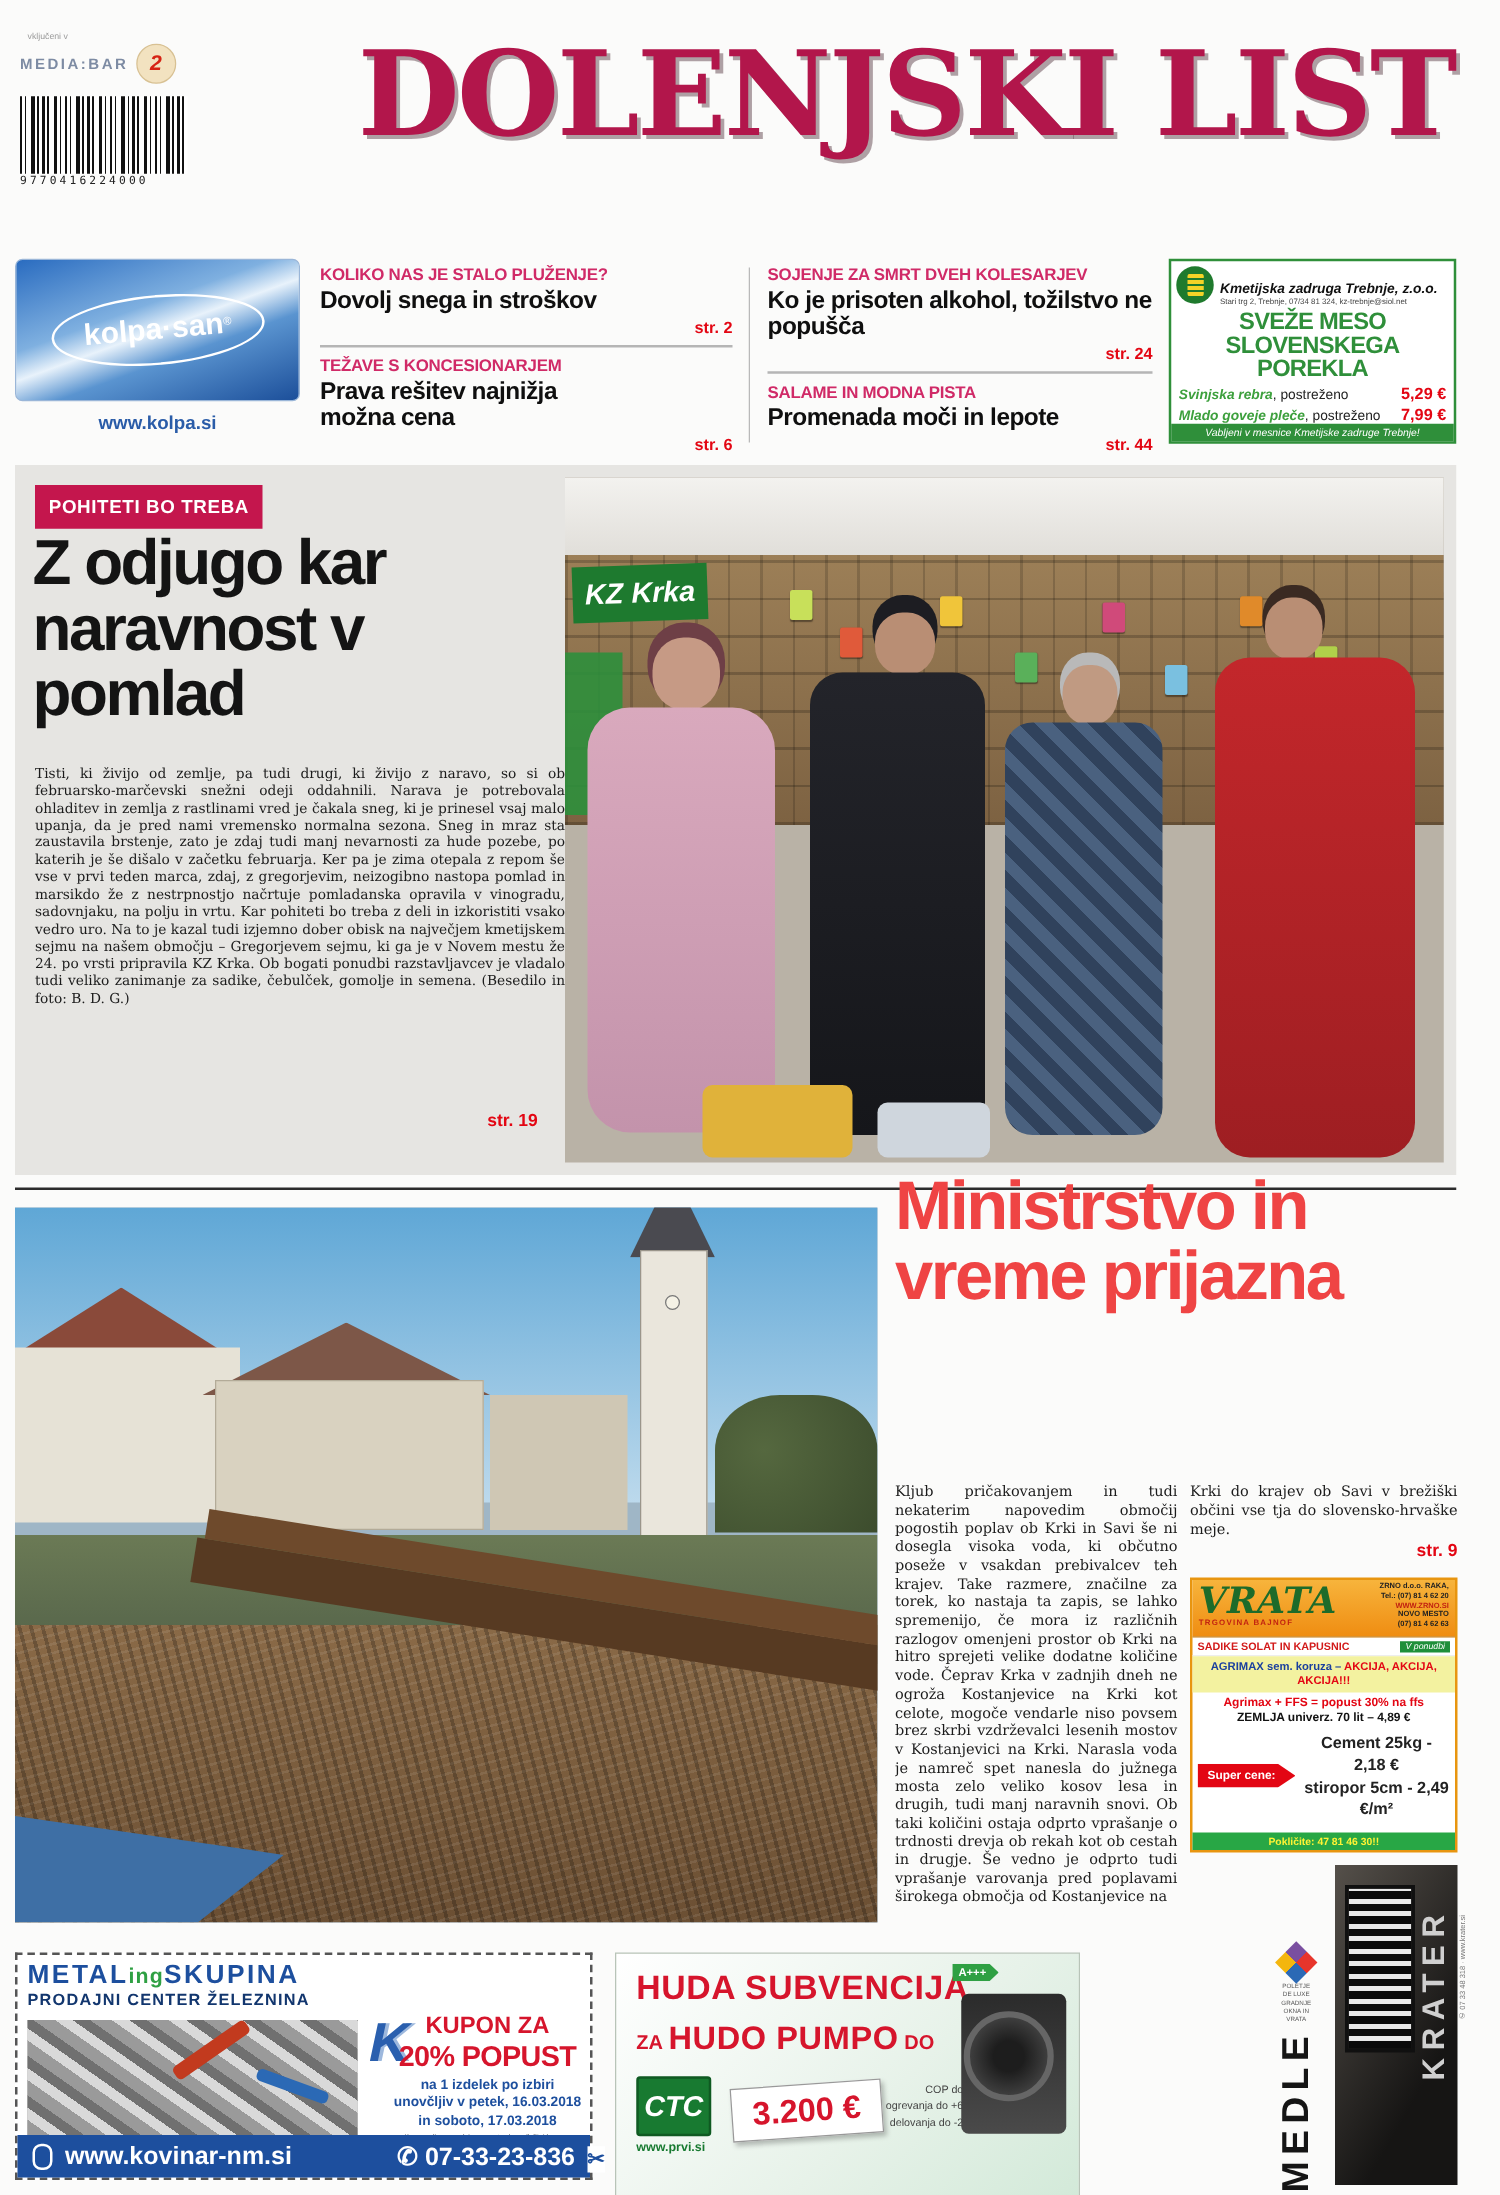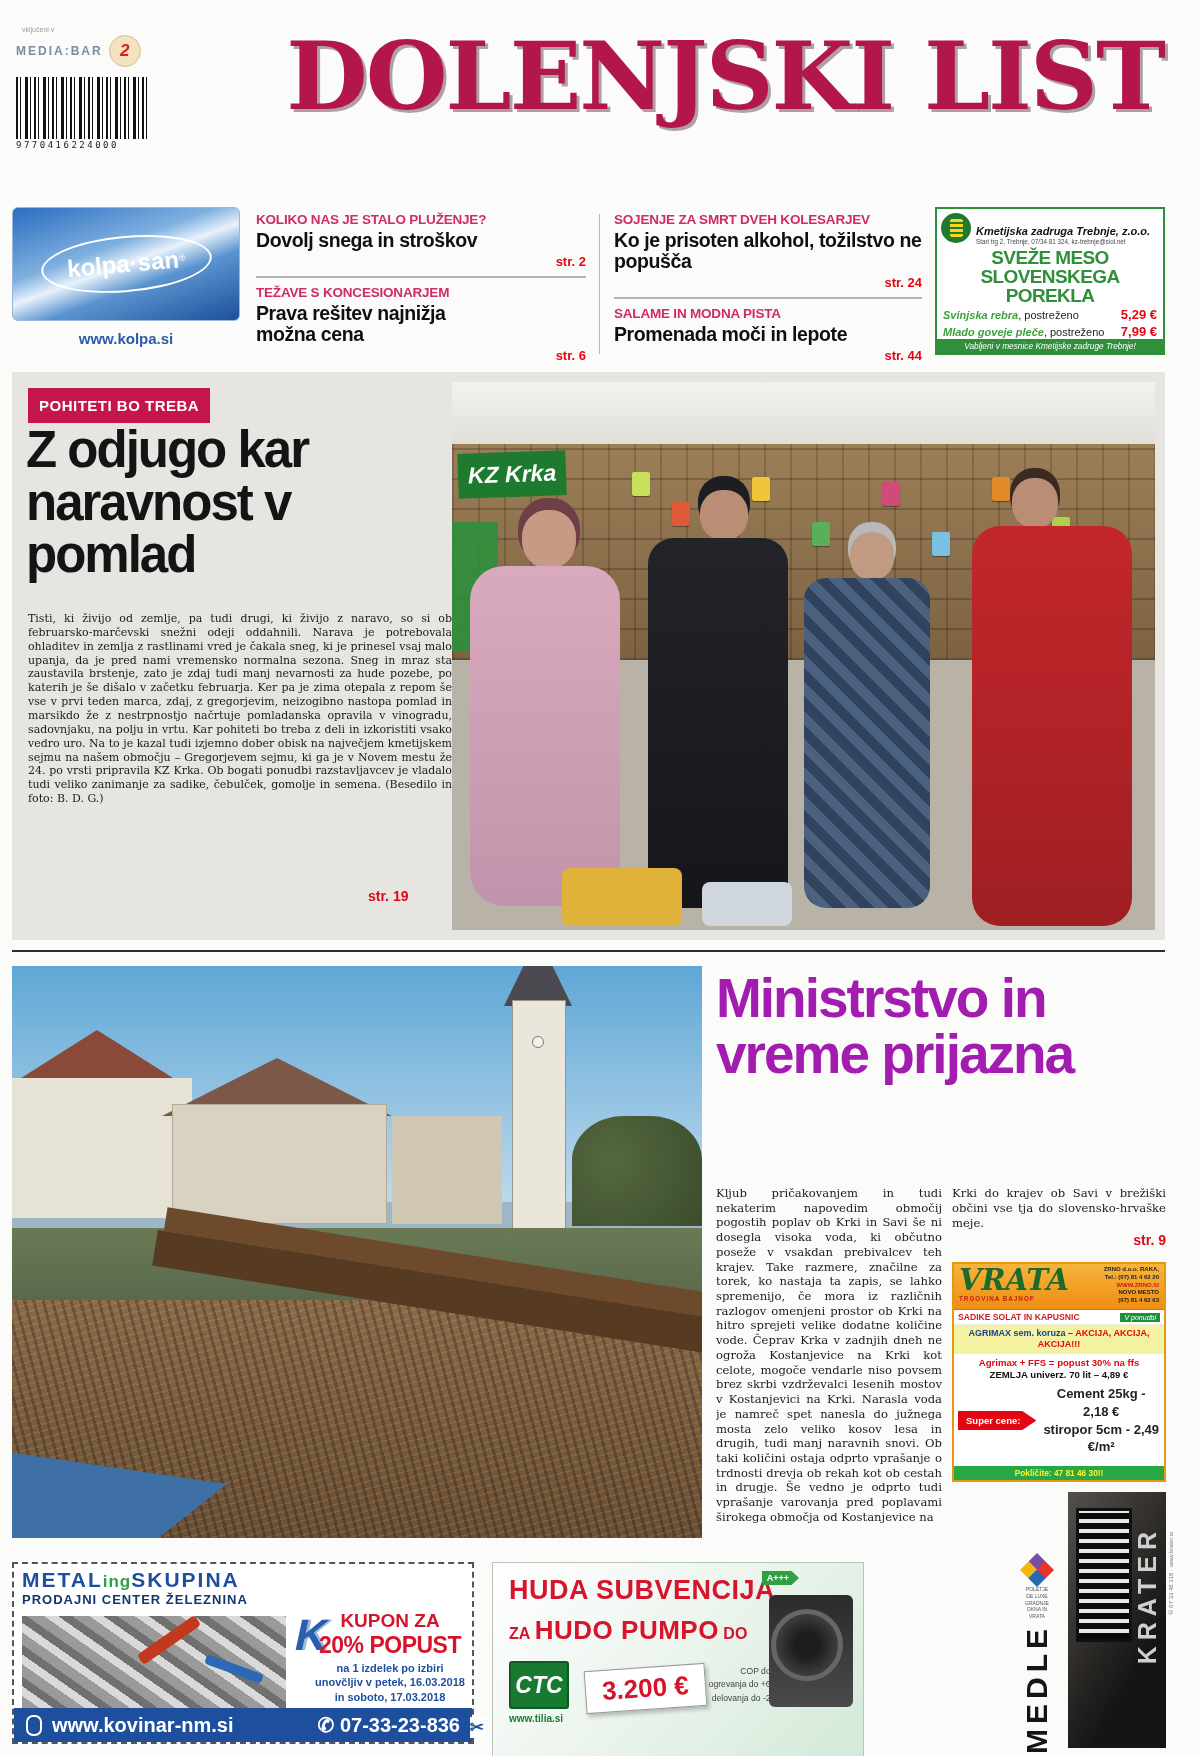--- a/index.html
+++ b/index.html
@@ -62,21 +62,21 @@
         font-style:italic;text-align:center;padding:2px 0;}
 
   
   .leadbox{position:absolute;left:12px;top:372px;width:1153px;height:568px;background:#e6e5e2;}
   .leadtag{position:absolute;left:16px;top:16px;background:#c4164d;color:#fff;font-weight:bold;
         font-size:15px;padding:9px 11px;letter-spacing:.5px;}
   .leadhead{position:absolute;left:14px;top:52px;width:420px;font-size:51px;font-weight:bold;
         line-height:1.03;letter-spacing:-2px;color:#141414;}
   .leadbody{position:absolute;left:16px;top:240px;width:424px;font-family:"DejaVu Serif",serif;
         font-size:11px;line-height:1.26;text-align:justify;color:#1b1b1b;}
-  .leadpage{position:absolute;left:356px;top:516px;width:84px;text-align:left;color:#e30613;
+  .leadpage{position:absolute;left:356px;top:516px;width:84px;text-align:center;color:#e30613;
         font-weight:bold;font-size:14px;}
 
   
   .leadphoto{position:absolute;left:440px;top:10px;width:703px;height:548px;overflow:hidden;background:#b9b2a6;}
   .tent{position:absolute;left:0;top:0;right:0;height:92px;background:linear-gradient(#f3f2ef,#d8d5cf);}
   .rackwall{position:absolute;left:0;top:62px;right:0;height:216px;
         background:repeating-linear-gradient(90deg,rgba(0,0,0,.16) 0 2px,transparent 2px 26px),
                    repeating-linear-gradient(0deg,rgba(0,0,0,.20) 0 2px,transparent 2px 30px),
                    linear-gradient(#9c7f57,#7d6242);}
   .pk{position:absolute;width:18px;height:24px;border-radius:2px;box-shadow:0 1px 1px rgba(0,0,0,.4);}
@@ -104,22 +104,22 @@
   .swan{position:absolute;left:302px;top:296px;width:17px;height:10px;border-radius:50%;background:#fff;}
   .debris{position:absolute;left:0;top:334px;right:0;height:238px;
         background:repeating-linear-gradient(75deg,rgba(0,0,0,.22) 0 3px,transparent 3px 9px),
                    repeating-linear-gradient(-15deg,rgba(255,255,255,.08) 0 2px,transparent 2px 7px),
                    linear-gradient(#8a6a47,#6b4f33);}
   .tarp{position:absolute;left:0;top:468px;width:215px;height:104px;background:#3e6fa5;
         clip-path:polygon(0 18%,100% 48%,68% 100%,0 100%);}
   .bridge-rail{position:absolute;left:150px;top:288px;width:600px;height:24px;background:#6e4a2c;
         transform:rotate(9deg);box-shadow:0 30px 0 6px #573a22;}
 
-  .sechead{position:absolute;left:716px;top:970px;width:462px;font-size:55px;font-weight:bold;
-        line-height:1.02;letter-spacing:-2px;color:#a21caf;}
+  .sechead{position:absolute;left:716px;top:936px;width:462px;font-size:55px;font-weight:bold;
+        line-height:1.02;letter-spacing:-2px;color:#ef4444;}
   .seccol1{position:absolute;left:716px;top:1186px;width:226px;height:352px;overflow:hidden;
         font-family:"DejaVu Serif",serif;font-size:11.6px;line-height:1.27;text-align:justify;color:#1b1b1b;}
   .seccol2{position:absolute;left:952px;top:1186px;width:214px;font-family:"DejaVu Serif",serif;
         font-size:11.6px;line-height:1.3;text-align:justify;color:#1b1b1b;}
   .secpage{position:absolute;left:1082px;top:1232px;width:84px;text-align:right;color:#e30613;font-weight:bold;font-size:14px;}
 
   
   .zrno{position:absolute;left:952px;top:1262px;width:214px;height:220px;border:2px solid #e8950f;
         box-sizing:border-box;background:#fff;}
   .zrno-head{background:linear-gradient(#f7b43c,#ef8d12);padding:2px 5px;display:flex;justify-content:space-between;height:46px;box-sizing:border-box;border-bottom:1px solid #c97b0c;}
@@ -421,21 +421,21 @@
   </div>
 
   <div class="ctcad">
     <div class="ctc1">HUDA SUBVENCIJA</div>
     <div class="ctc2">
       <span class="sm">ZA</span>
       <span class="lg">HUDO PUMPO</span>
       <span class="sm">DO</span>
     </div>
     <div class="ctclogo">CTC</div>
-    <div class="ctcurl">www.tilia.si</div>
+    <div class="ctcurl">www.prvi.si</div>
     <div class="ctcprice">3.200 €</div>
     <div class="ctcspecs">
       <div>COP do 5,3</div>
       <div>ogrevanja do +65°C</div>
       <div>delovanja do -22°C</div>
     </div>
     <div class="energy">A+++</div>
     <div class="pump"></div>
     <div class="fan"></div>
   </div>

